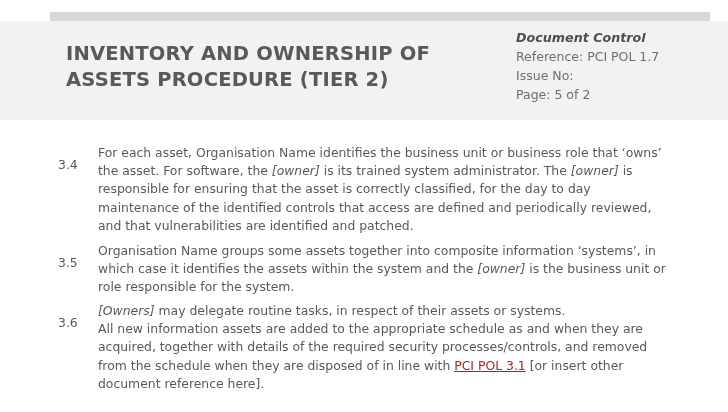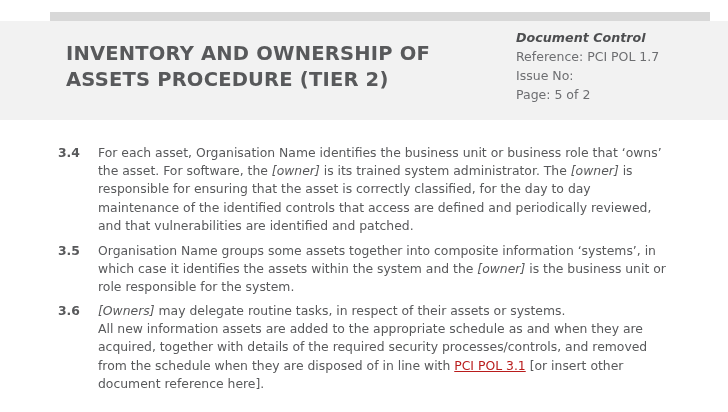--- a/index.html
+++ b/index.html
@@ -79,24 +79,23 @@
     position: absolute;
     left: 58px;
     width: 612px;
     font-size: 12.4px;
     line-height: 1.47;
     color: #58595b;
   }
   .clause .num {
     position: absolute;
     left: 0;
-    top: 0;
+    top: 12px;
     width: 40px;
     text-align: left;
-    font-weight: bold;
   }
   .clause .txt {
     margin-left: 40px;
     display: block;
   }
   .c1 { top: 24px; }
   .c2 { top: 122px; }
   .c3 { top: 182px; }
   .em {
     font-style: italic;

